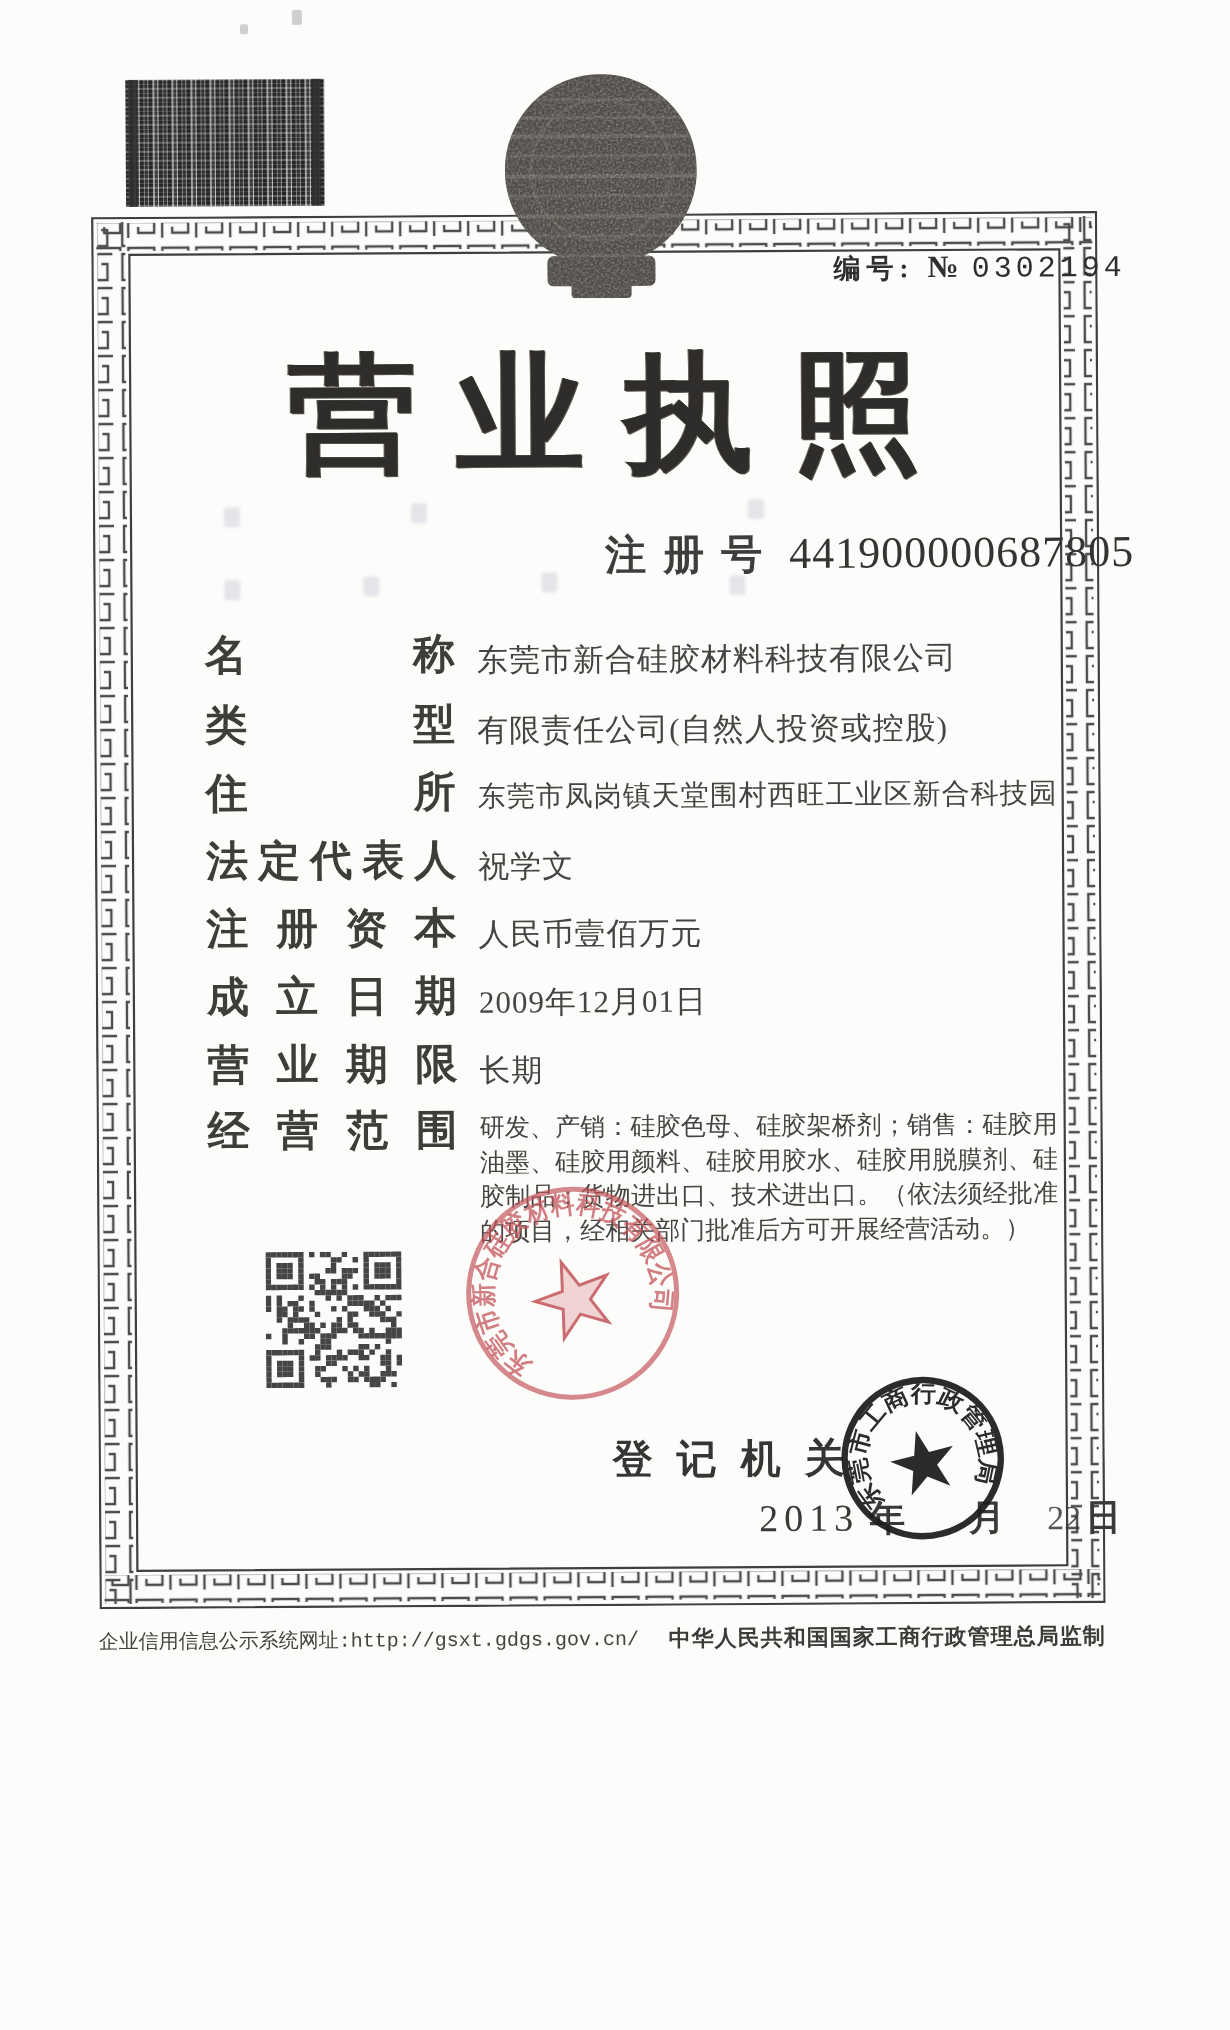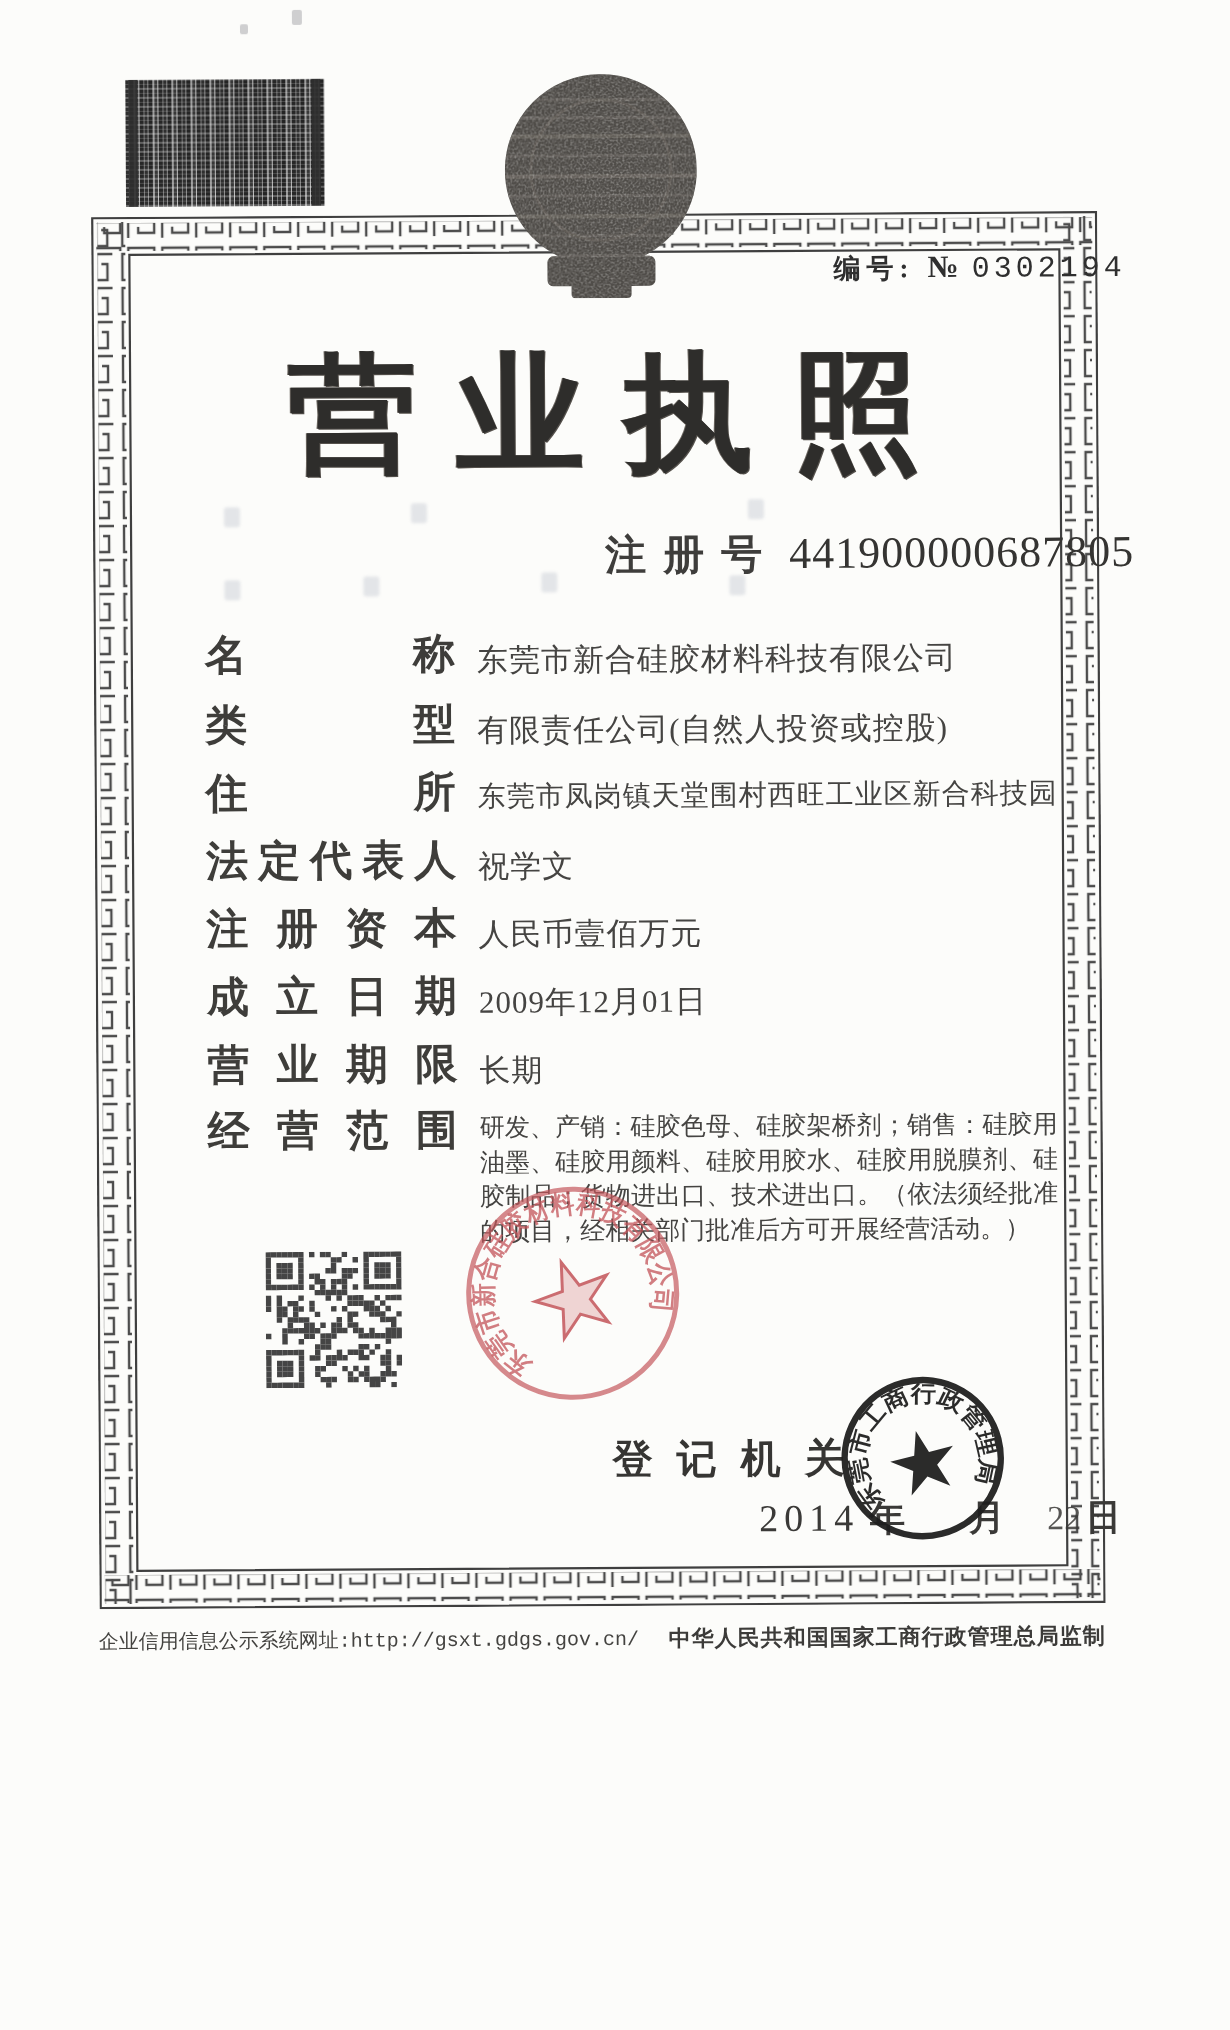--- a/index.html
+++ b/index.html
@@ -491,21 +491,21 @@
         <text font-size="26" fill="#c4555a" opacity=".88" font-weight="600" font-family="Liberation Serif, serif">
           <textPath href="#redArc" startOffset="0" textLength="356" lengthAdjust="spacingAndGlyphs">东莞市新合硅胶材料科技有限公司</textPath>
         </text>
         <path transform="translate(135,142)" d="M0,-40 L8.98,-12.36 L38.04,-12.36 L14.52,4.72 L23.52,32.36 L0,15.28 L-23.52,32.36 L-14.52,4.72 L-38.04,-12.36 L-8.98,-12.36 Z" fill="rgba(196,85,90,0.28)" stroke="#c4555a" stroke-width="3"></path>
       </g>
     </svg>
 
     <div class="registry">登记机关</div>
 
     <div class="dateline">
-      <span class="d-year">2014</span>
+      <span class="d-year">2013</span>
       <span class="d-sep1">年</span>
       <span class="d-sep2">月</span>
       <span class="d-day">22</span>
       <span class="d-sep3">日</span>
     </div>
 
     <svg class="black-stamp" width="210" height="210" viewBox="0 0 210 210">
       <g transform="rotate(-14 105 105)">
         <circle cx="105" cy="105" r="78" fill="none" stroke="#1e1e1e" stroke-width="6.5"></circle>
         <defs>

